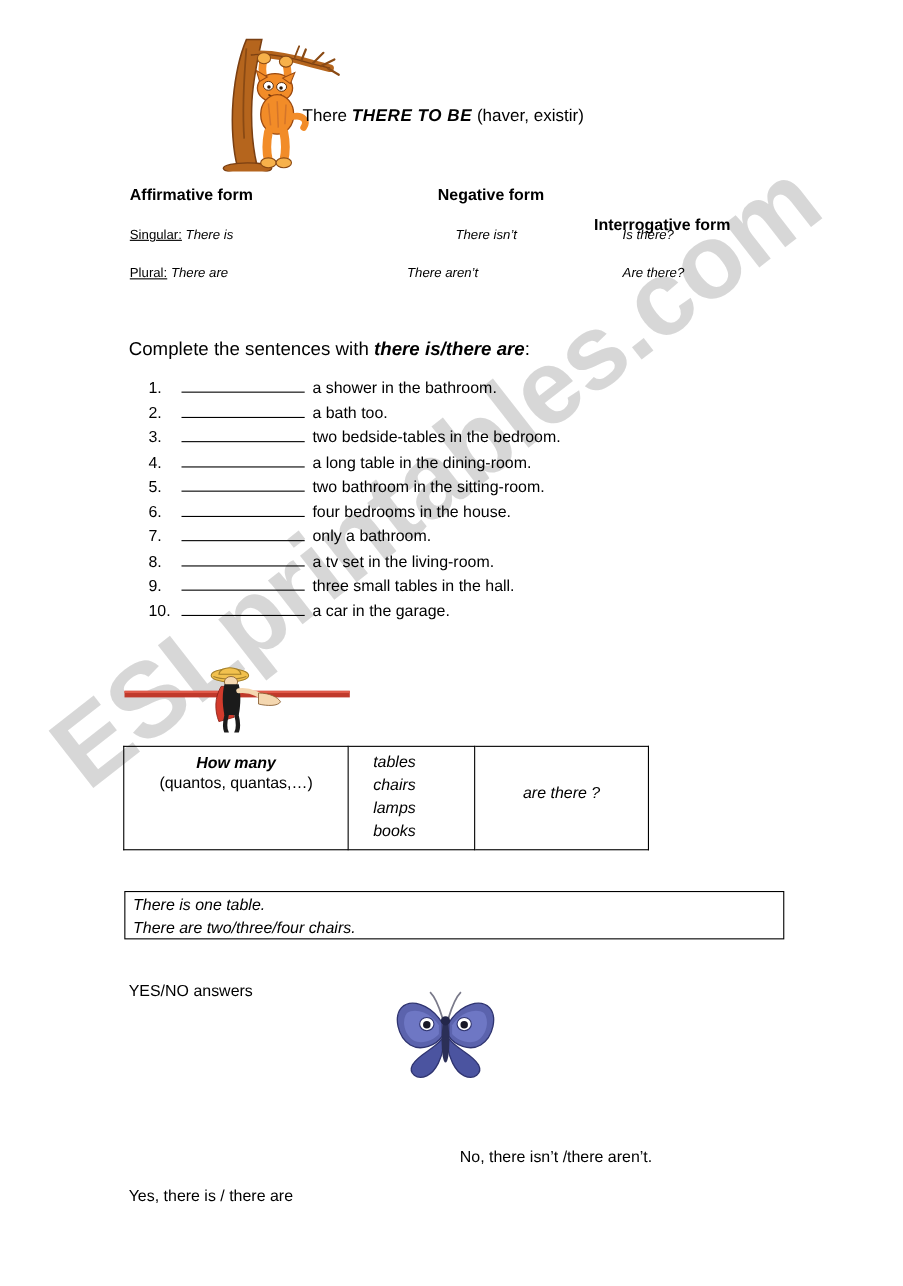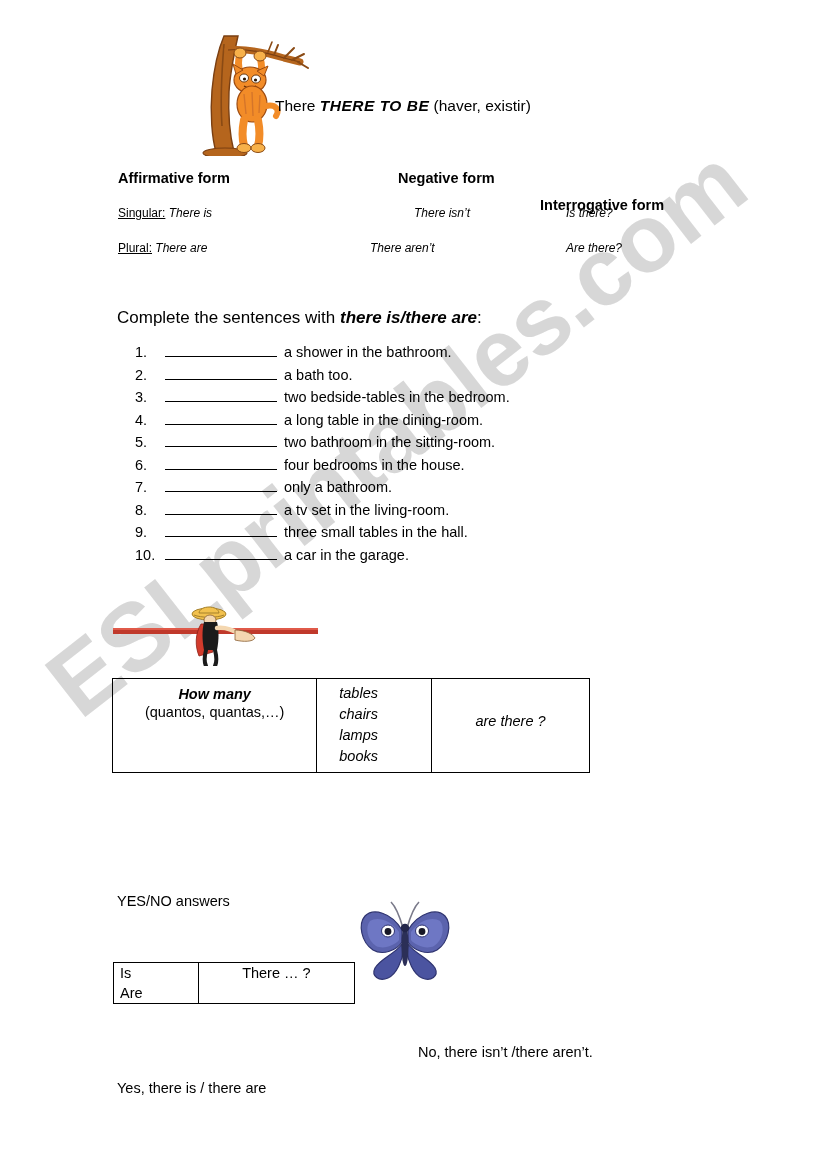--- a/index.html
+++ b/index.html
@@ -378,20 +378,24 @@
         <span class="hm-list" style="padding-top:0;">lamps</span>
         <span class="hm-list" style="padding-top:0;">books</span>
       </td>
       <td class="hm-c3">
         <span class="hm-are">are there ?</span>
       </td>
     </tr>
   </tbody>
     </table>
 
+  <div class="abs" id="example-box">
+    <div>There is one table.</div>
+    <div>There are two/three/four chairs.</div>
+  </div>
 
   <div class="abs t" id="yesno-label">YES/NO answers</div>
 
   <div class="abs" id="butterfly">
     <svg viewBox="0 0 100 88" width="100" height="88">
 
       <path d="M48 30 C44 16 40 8 36 4" fill="none" stroke="#7a7a8a" stroke-width="1.6"></path>
       <path d="M52 30 C56 16 60 8 64 4" fill="none" stroke="#7a7a8a" stroke-width="1.6"></path>
 
       <path d="M47 32 C36 14 18 10 10 18 C3 26 6 44 18 52 C28 58 42 52 47 44 Z" fill="#5b63ad" stroke="#2f3470" stroke-width="1.2"></path>
@@ -407,28 +411,17 @@
 
       <path d="M47 46 C40 56 26 60 20 70 C16 78 24 84 33 80 C42 76 47 62 48 54 Z" fill="#4b54a0" stroke="#2f3470" stroke-width="1.2"></path>
 
       <path d="M53 46 C60 56 74 60 80 70 C84 78 76 84 67 80 C58 76 53 62 52 54 Z" fill="#4b54a0" stroke="#2f3470" stroke-width="1.2"></path>
 
       <ellipse cx="50" cy="48" rx="3.6" ry="20" fill="#2b2f57"></ellipse>
       <circle cx="50" cy="30" r="4.2" fill="#23264a"></circle>
     </svg>
   </div>
 
-  <table class="wkst-table" id="isare-table">
-    <tbody>
-        <tr>
-      <td class="ia-c1">
-        <div>Is</div>
-        <div>Are</div>
-      </td>
-      <td class="ia-c2">There … ?</td>
-    </tr>
-  </tbody>
-    </table>
 
   <div class="abs t" id="answer-yes">Yes, there is / there are</div>
   <div class="abs t" id="answer-no">No, there isn’t /there aren’t.</div>
 
 </div>
 
 </body></html>

